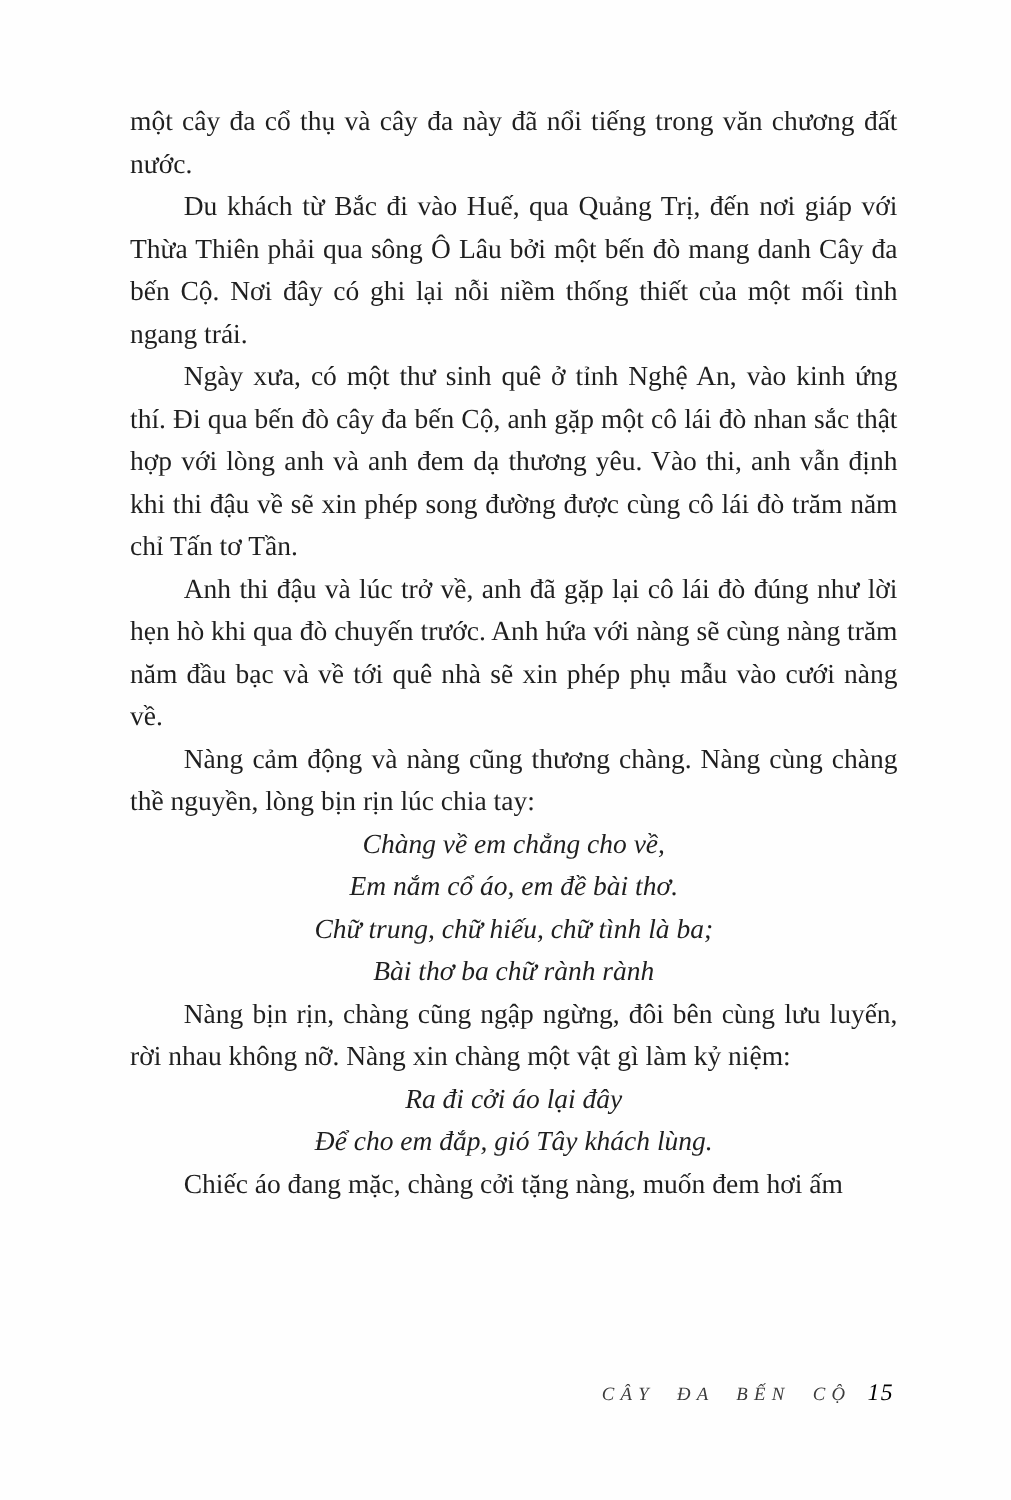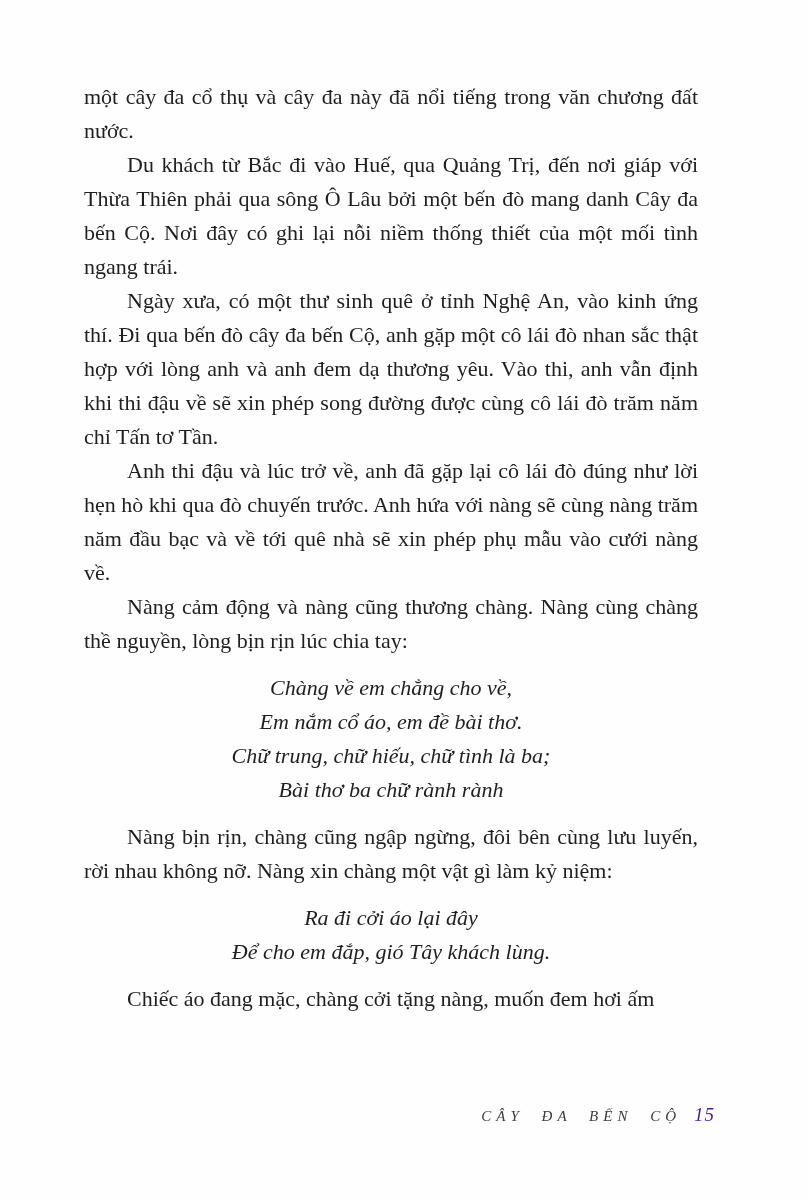--- a/index.html
+++ b/index.html
@@ -14,38 +14,38 @@
     overflow: hidden;
     font-family: "Liberation Serif", "DejaVu Serif", serif;
   }
   .page {
     position: absolute;
     inset: 0;
     background: #fefefe;
   }
   .text-block {
     position: absolute;
-    left: 84px;
+    left: 104px;
     top: 80px;
     width: 614px;
     color: #1f1f1f;
     font-size: 22px;
     line-height: 34px;
     text-align: justify;
   }
   p.para {
     margin: 0;
     padding: 0;
     text-indent: 43px;
   }
   p.para.no-indent {
     text-indent: 0;
   }
   .verse {
-    margin: 13px;
+    margin: 0;
     padding: 0;
     font-style: italic;
     text-align: center;
   }
   .verse .verse-line {
     display: block;
   }
   .footer {
     position: absolute;
     top: 1104px;
@@ -57,21 +57,21 @@
     color: #3c3c3c;
   }
   .footer .running-title {
     font-size: 15px;
     letter-spacing: 5px;
     word-spacing: 9px;
     white-space: nowrap;
   }
   .footer .page-num {
     font-size: 19px;
-    color: #4c1d95;
+    color: #000000;
     letter-spacing: 1px;
   }
 </style>
 </head>
 <body>
 
 <div class="page">
 
   <div class="text-block">
 

